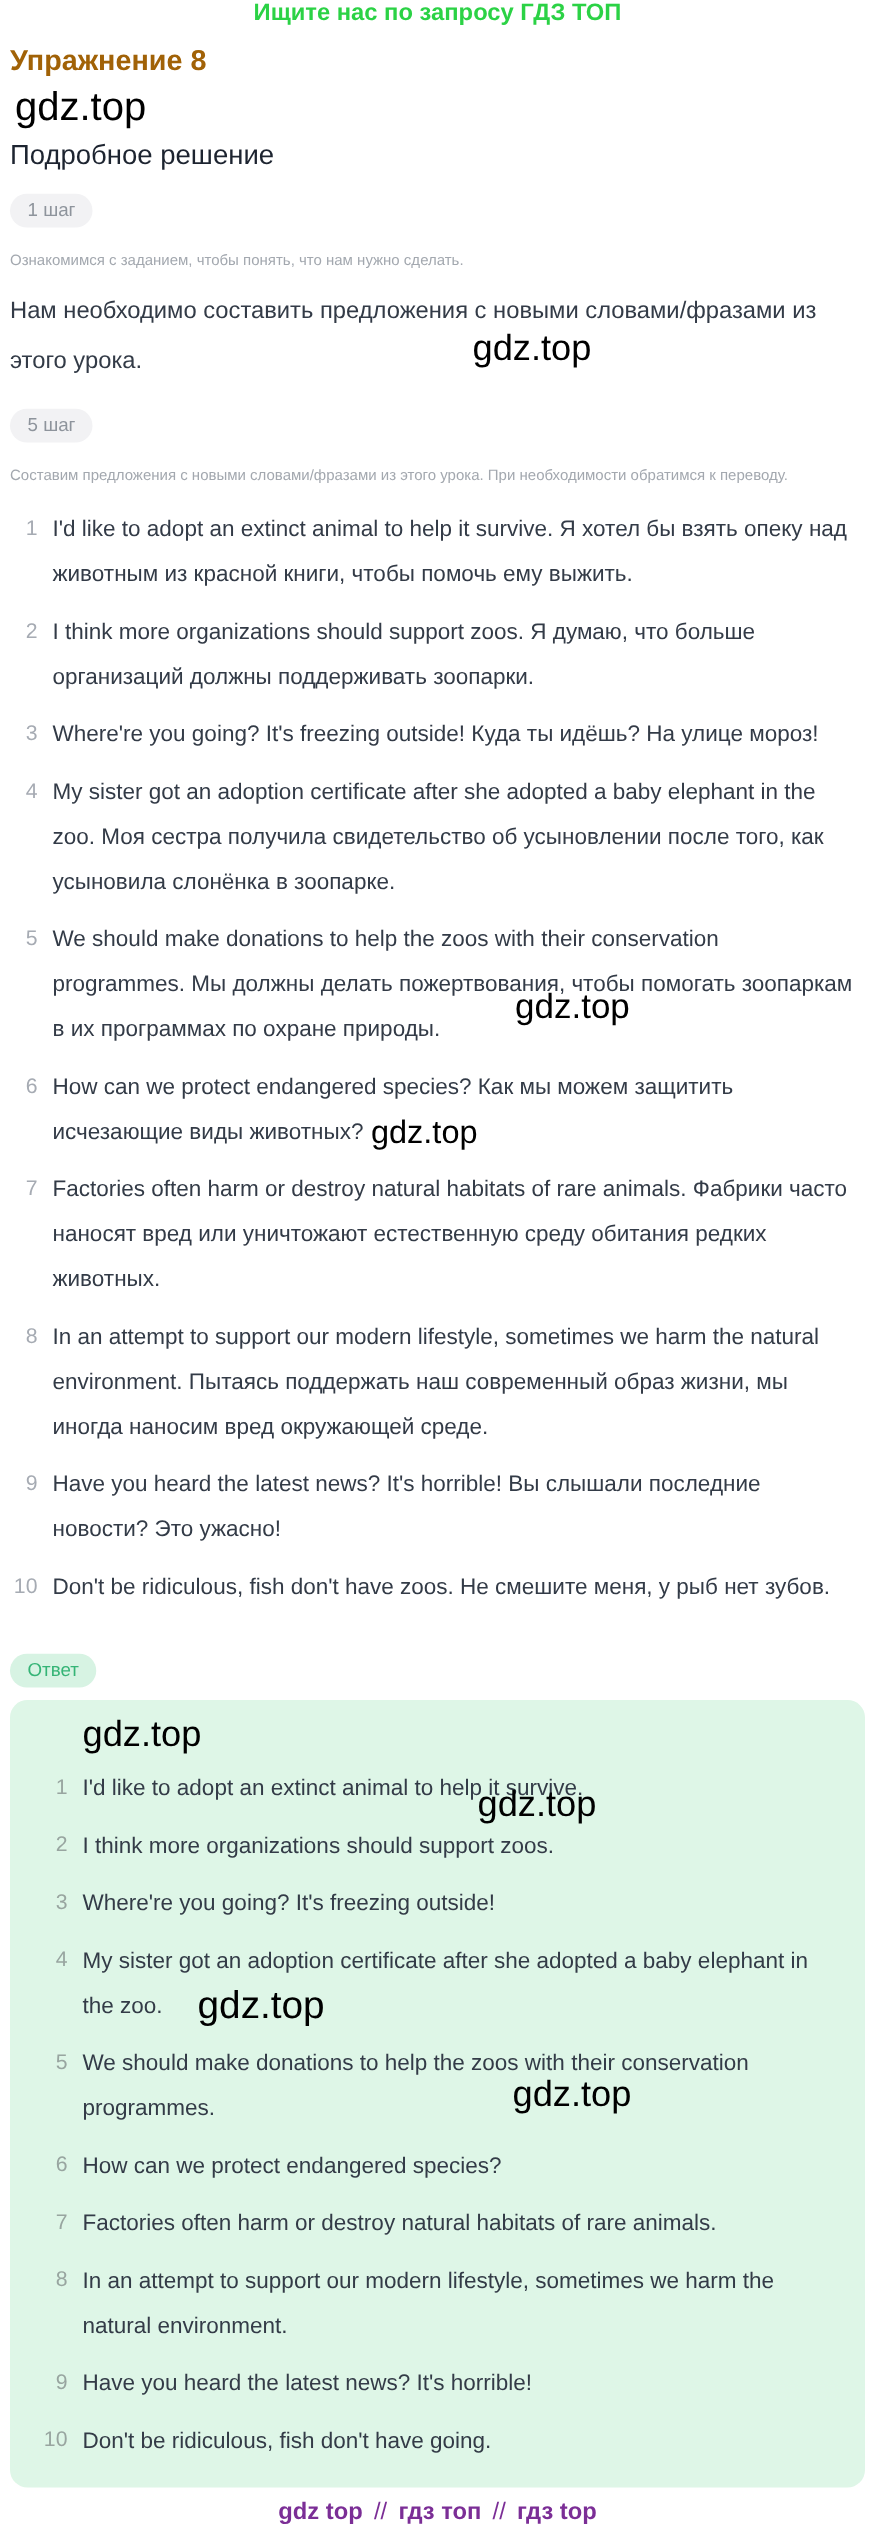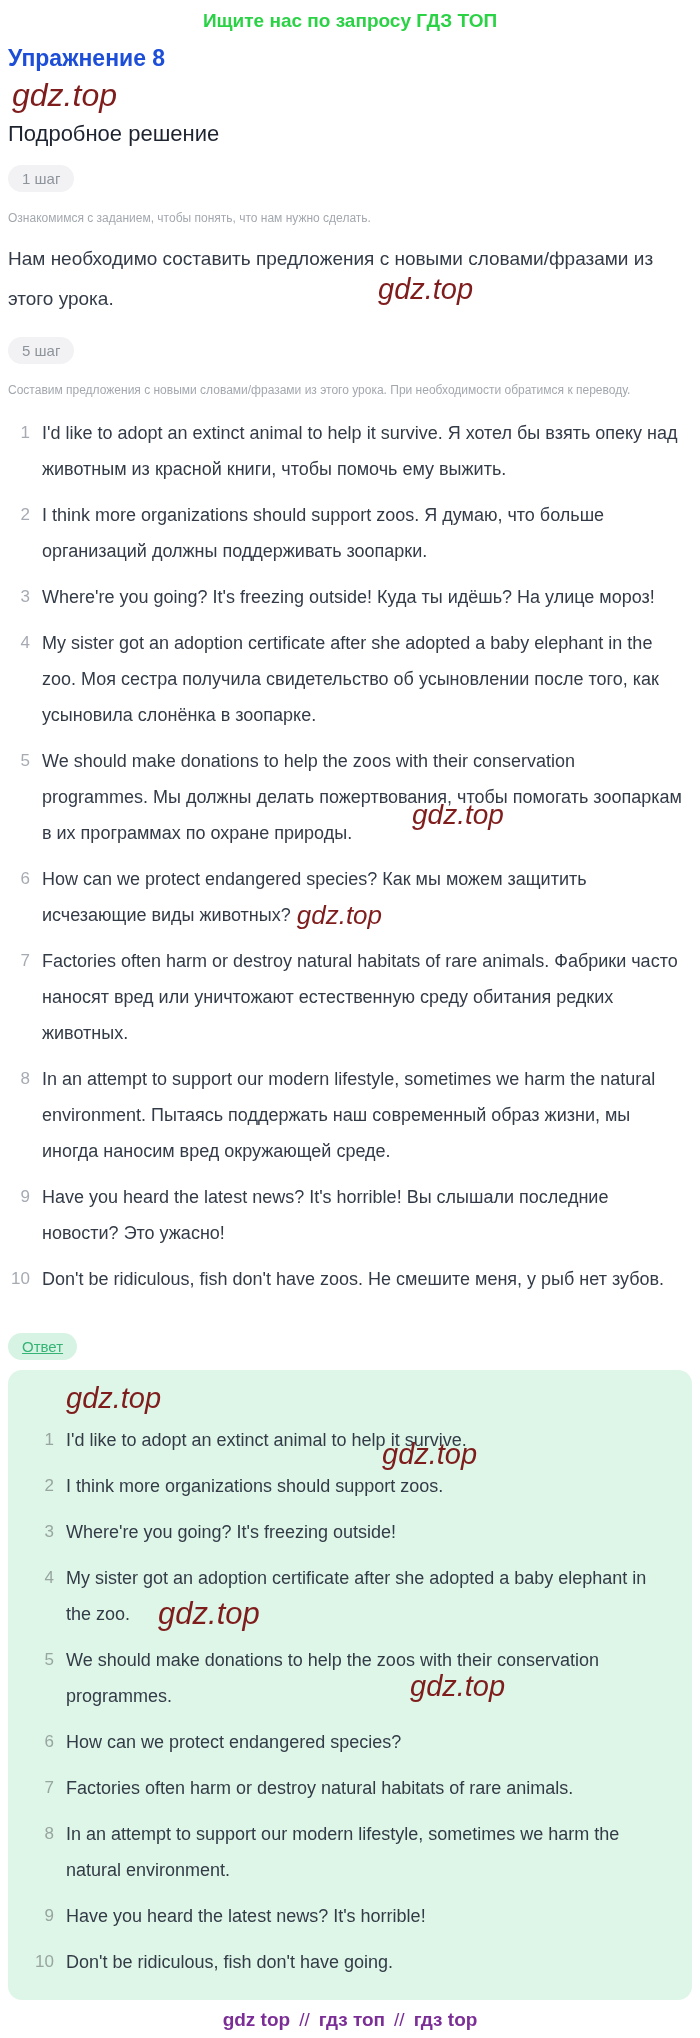--- a/index.html
+++ b/index.html
@@ -1,31 +1,31 @@
 <!DOCTYPE html>
 <html lang="ru"><head>
 <meta charset="utf-8">
 <style>
   * { box-sizing: border-box; }
   html, body { margin: 0; padding: 0; background: #ffffff; }
   body { font-family: "Liberation Sans", sans-serif; color: #333b47; }
   .page { width: 700px; margin: 0 auto; position: relative; padding: 0 0 6px 0; }
 
-  .promo { text-align: center; padding-top: 10px; font-size: 19px; font-weight: 600; color: #2bd245; cursor: pointer; }
+  .promo { text-align: center; font-size: 19px; font-weight: 600; color: #2bd245; cursor: pointer; }
 
-  .h-title { font-size: 23px; font-weight: 700; color: #1d4ed8; margin: 13px 0 0 8px; }
+  .h-title { font-size: 23px; font-weight: 700; color: #a16207; margin: 13px 0 0 8px; }
 
-  .wm { color: #7f1d1d; font-weight: 400; white-space: nowrap; font-style: italic; }
+  .wm { color: #000000; font-weight: 400; white-space: nowrap; }
   .wm-block { font-size: 32px; line-height: 1.15; margin: 5px 0 0 12px; }
 
   .h-sub { font-size: 22px; font-weight: 400; color: #1d2430; margin: 7px 0 0 8px; }
 
   .badge { display: inline-block; background: #f2f2f4; color: #8e949c; font-size: 15px; font-weight: 500;
            padding: 5px 14px; border-radius: 15px; margin: 18px 0 0 8px; }
-  .badge-answer { background: #d7f3e3; color: #35b476; margin-top: 26px; text-decoration: underline; }
+  .badge-answer { background: #d7f3e3; color: #35b476; margin-top: 26px; }
 
   .note { color: #a3a8af; font-size: 12px; line-height: 26px; margin: 13px 12px 0 8px; font-weight: 400; }
 
   .step-text { position: relative; font-size: 19px; font-weight: 500; color: #333b47;
                line-height: 40px; margin: 8px 14px 0 8px; }
   .wm-step1 { position: absolute; left: 370px; top: 30px; font-size: 29px; }
 
   .slist { margin: 12px 0 0 0; padding: 0 18px 0 8px; }
   .s-item { position: relative; display: flex; margin-bottom: 10px; }
   .s-num { flex: 0 0 22px; text-align: right; color: #a6abb3; font-size: 17px; line-height: 36px; }

